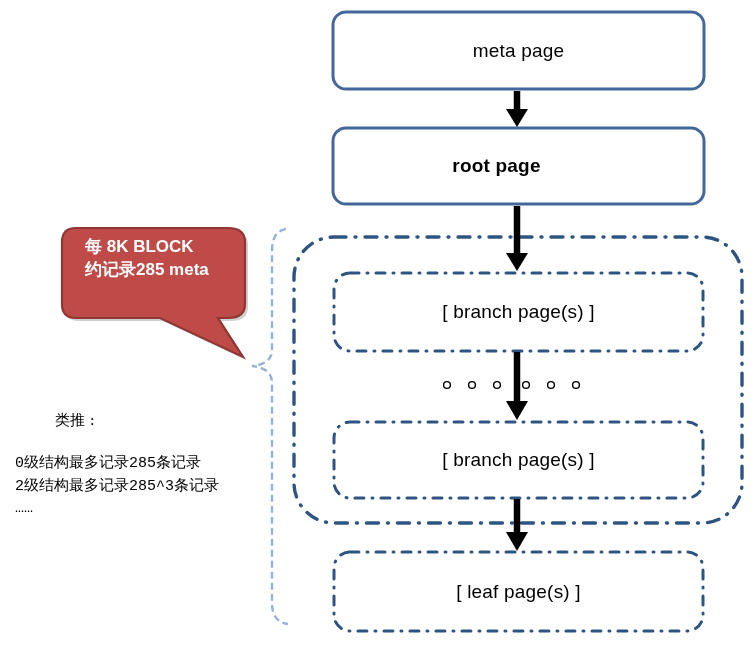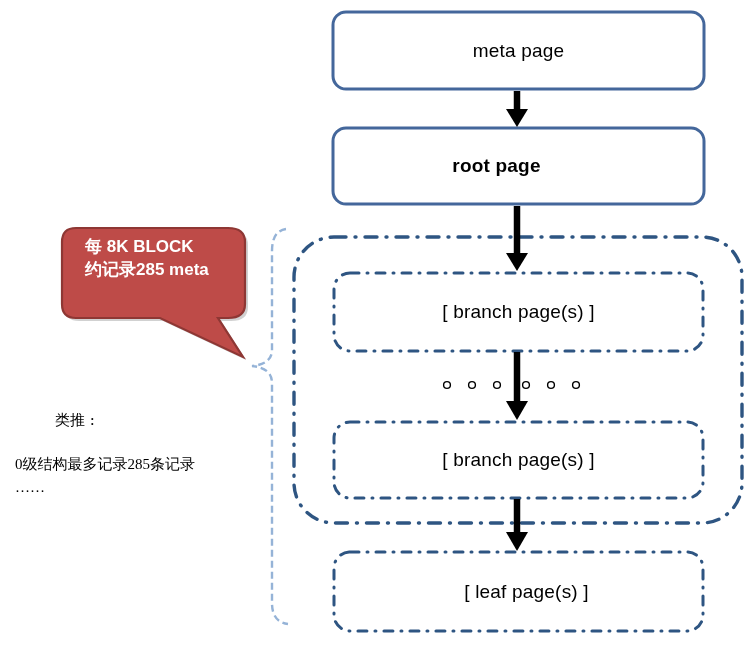--- a/index.html
+++ b/index.html
@@ -53,21 +53,21 @@
     font-family: "DejaVu Serif", serif;
     margin-left: 40px;
   }
   .note-lines {
     position: absolute;
     left: 15px;
     top: 453px;
     color: #000000;
     font-size: 15px;
     line-height: 22.5px;
-    font-family: Liberation Serif, serif;
+    font-family: Liberation Mono, monospace;
     white-space: nowrap;
   }
 </style>
 </head>
 <body>
 
 <div class="stage">
 
   <svg width="756" height="665" viewBox="0 0 756 665">
 
@@ -111,26 +111,27 @@
     <g>
       <path d="M 79 231 H 231 Q 248 231 248 245 V 307 Q 248 321 231 321 H 221 L 246 360 L 163 321 H 79 Q 65 321 65 307 V 245 Q 65 231 79 231 Z" fill="#000000" opacity="0.18"></path>
       <path d="M 76 228 H 228 Q 245 228 245 242 V 304 Q 245 318 228 318 H 218 L 243 357 L 160 318 H 76 Q 62 318 62 304 V 242 Q 62 228 76 228 Z" stroke-width="2.2" stroke="#8e3734" fill="#be4b48"></path>
     </g>
   </svg>
 
   <div class="node-label" style="left:333px; top:12px; width:371px; height:77px;">meta page</div>
   <div class="node-label" style="left:333px; top:128px; width:327px; height:76px;font-weight:bold;">root page</div>
   <div class="node-label" style="left:334px; top:273px; width:369px; height:78px;">[ branch page(s) ]</div>
   <div class="node-label" style="left:334px; top:422px; width:369px; height:76px;">[ branch page(s) ]</div>
-  <div class="node-label" style="left:342px; top:552px; width:369px; height:79px;">[ leaf page(s) ]</div>
+  <div class="node-label" style="left:334px; top:552px; width:369px; height:79px;">[ leaf page(s) ]</div>
 
   <div class="callout-text">
     <div>每 8K BLOCK</div>
     <div>约记录285 meta</div>
   </div>
 
   <div class="note-heading">类推 :</div>
   <div class="note-lines">
     <div>0级结构最多记录285条记录</div>
+    <div>2级结构最多记录285^3条记录</div>
     <div>……</div>
   </div>
 
 </div>
 
 </body></html>

